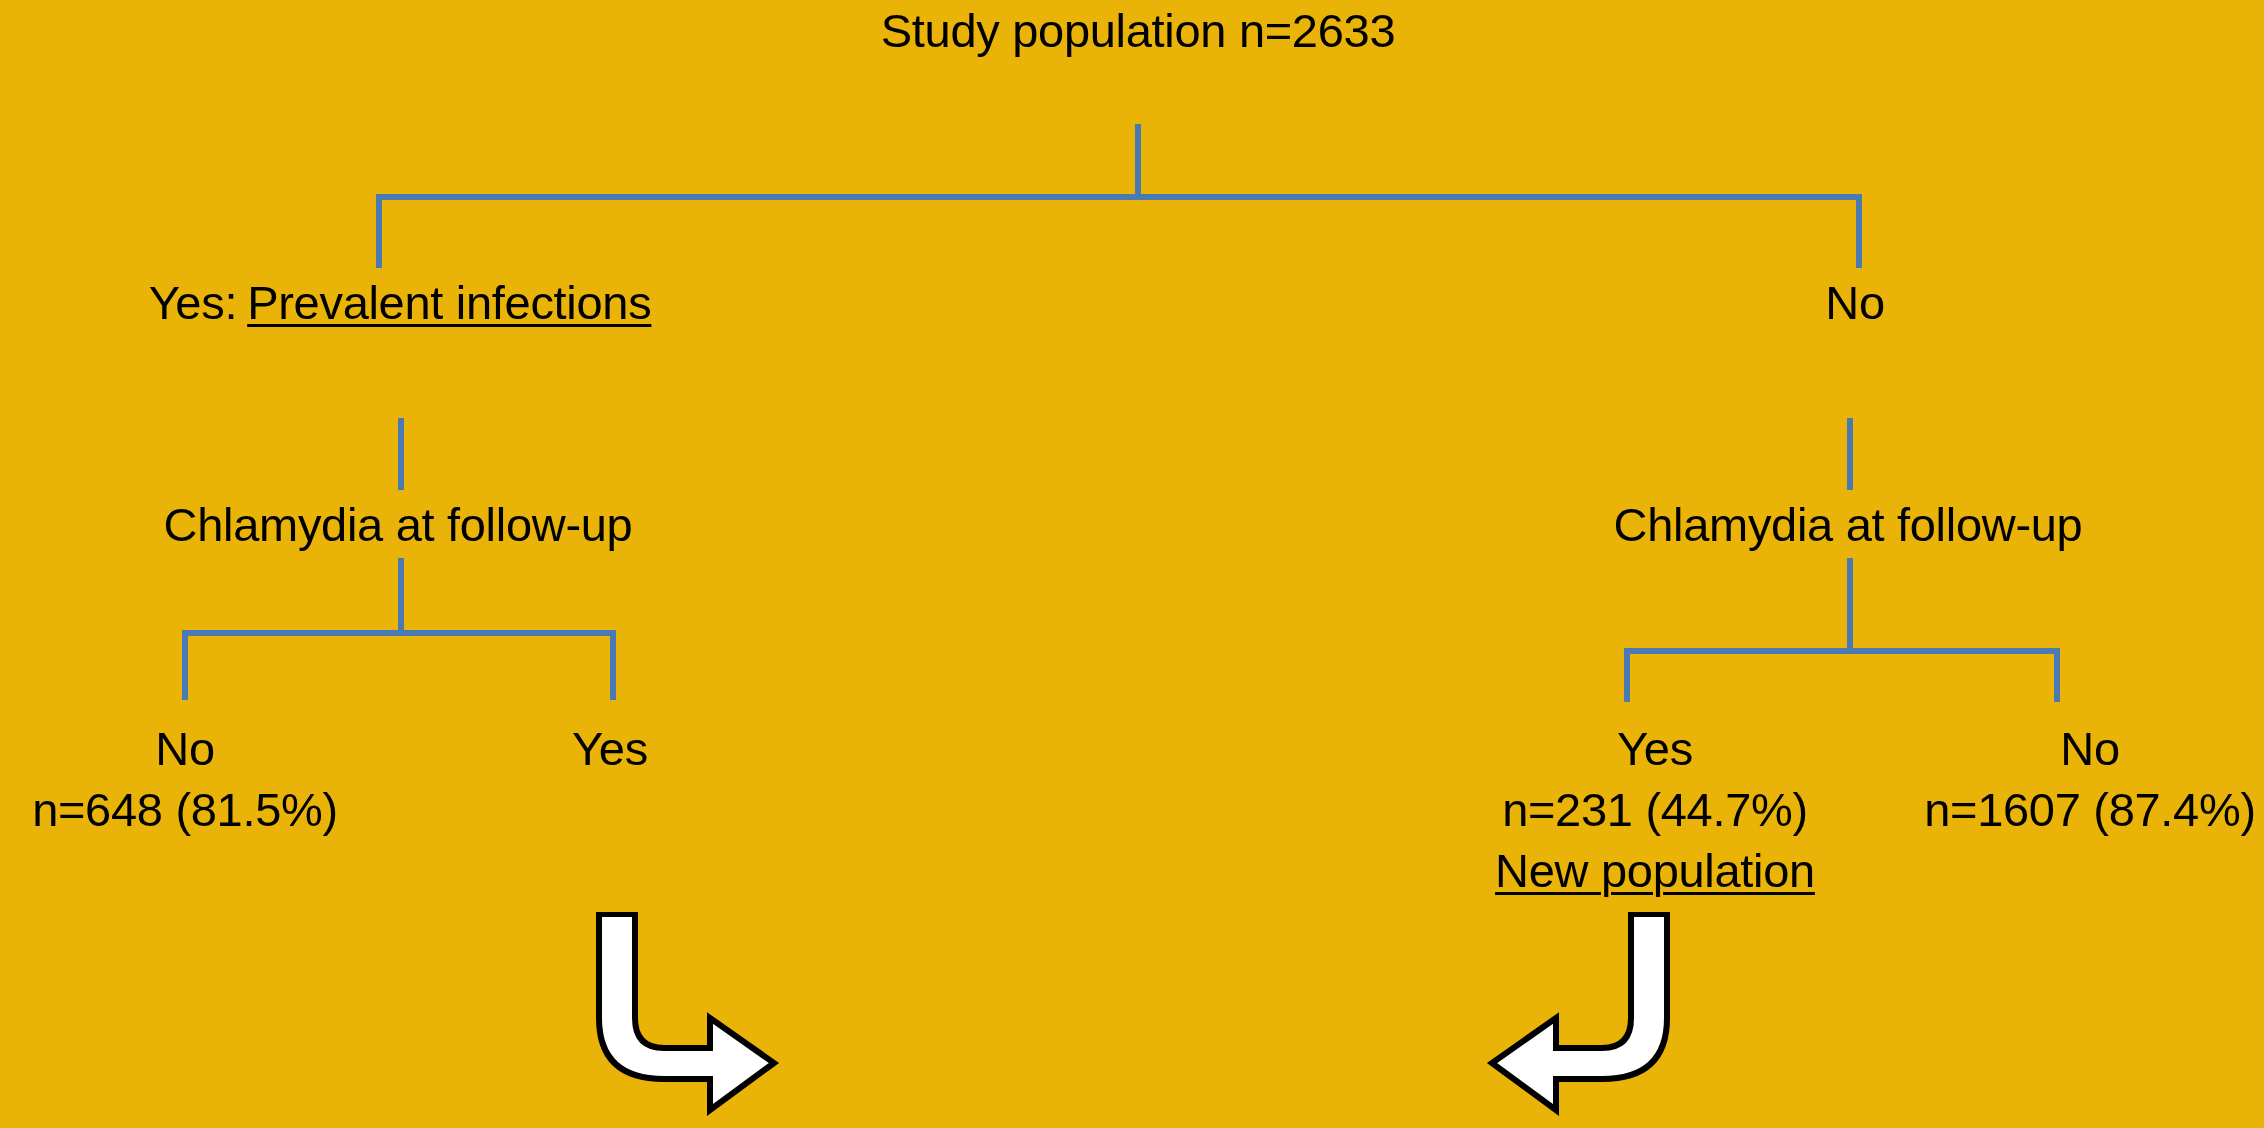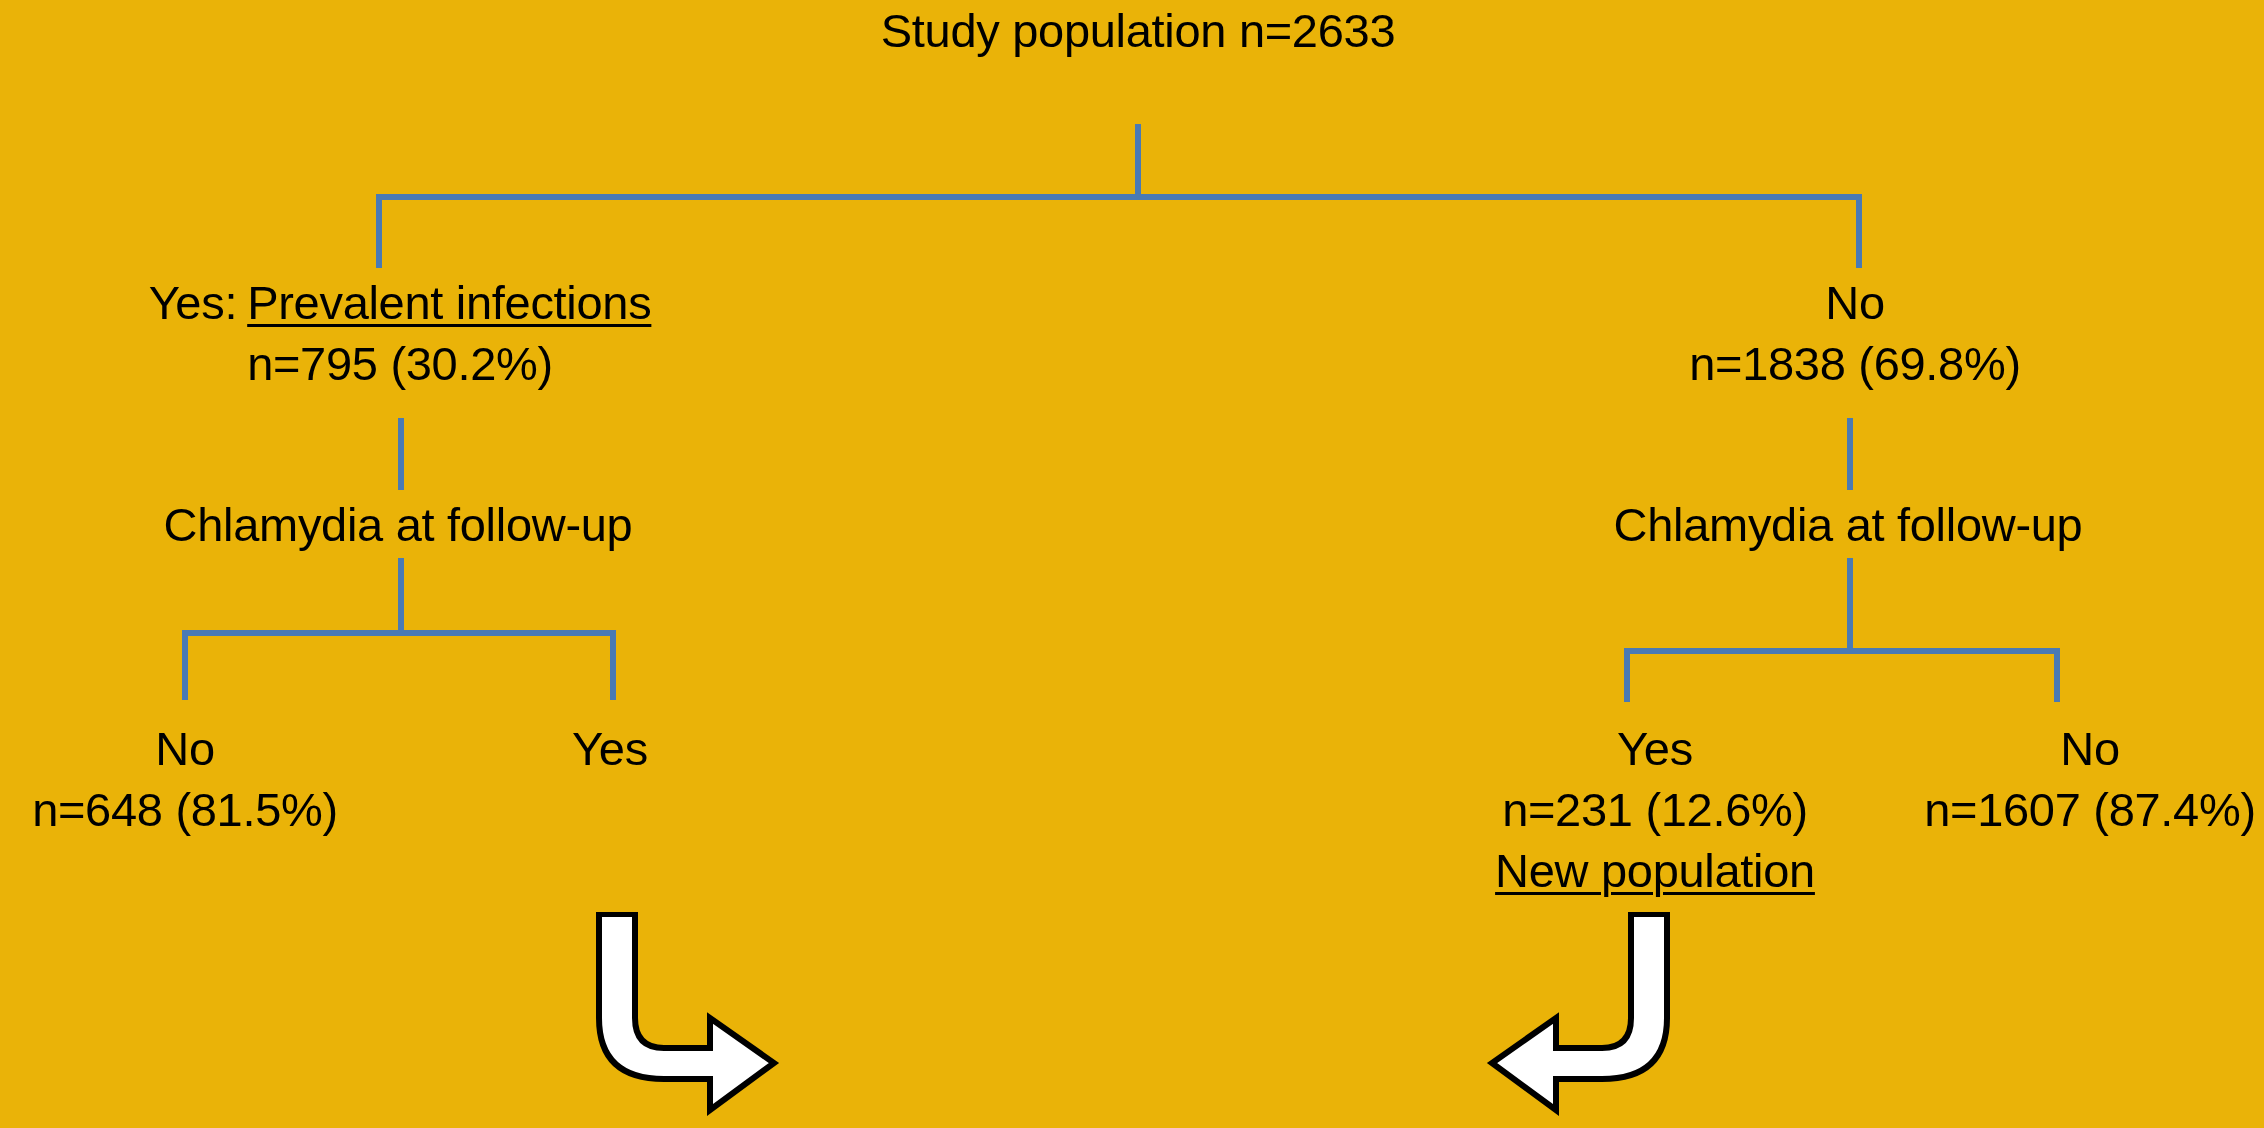--- a/index.html
+++ b/index.html
@@ -54,26 +54,24 @@
     <span class="line">Study population n=2633</span>
   </div>
 
   <div class="conn v" style="left:1135px; top:124px; height:76px;"></div>
   <div class="conn h" style="left:376px; top:194px; width:1486px;"></div>
   <div class="conn v" style="left:376px; top:194px; height:74px;"></div>
   <div class="conn v" style="left:1856px; top:194px; height:74px;"></div>
 
   <div class="node" style="left:75px; top:272px; width:650px;">
     <span class="line"><span>Yes:</span><span class="ul" style="margin-left:10px;text-align:right;">Prevalent infections</span></span>
-    <span class="line">n=795 (30.2%)</span>
   </div>
 
   <div class="node" style="left:1555px; top:272px; width:600px;">
     <span class="line">No</span>
-    <span class="line">n=1838 (69.8%)</span>
   </div>
 
   <div class="conn v" style="left:398px; top:418px; height:72px;"></div>
   <div class="conn v" style="left:1847px; top:418px; height:72px;"></div>
 
   <div class="node" style="left:108px; top:494px; width:580px;">
     <span class="line">Chlamydia at follow-up</span>
   </div>
   <div class="node" style="left:1558px; top:494px; width:580px;">
     <span class="line">Chlamydia at follow-up</span>
@@ -93,21 +91,21 @@
     <span class="line">No</span>
     <span class="line">n=648 (81.5%)</span>
   </div>
 
   <div class="node" style="left:385px; top:718px; width:450px;">
     <span class="line">Yes</span>
   </div>
 
   <div class="node" style="left:1420px; top:718px; width:470px;">
     <span class="line">Yes</span>
-    <span class="line">n=231 (12.6%)</span>
+    <span class="line">n=231 (44.7%)</span>
     <span class="line ul">New population</span>
   </div>
 
   <div class="node" style="left:1855px; top:718px; width:470px;">
     <span class="line">No</span>
     <span class="line">n=1607 (87.4%)</span>
   </div>
 
   <div class="arrow-wrap" style="left:588px; top:912px;">
     <svg width="196" height="216" viewBox="0 0 196 216">

